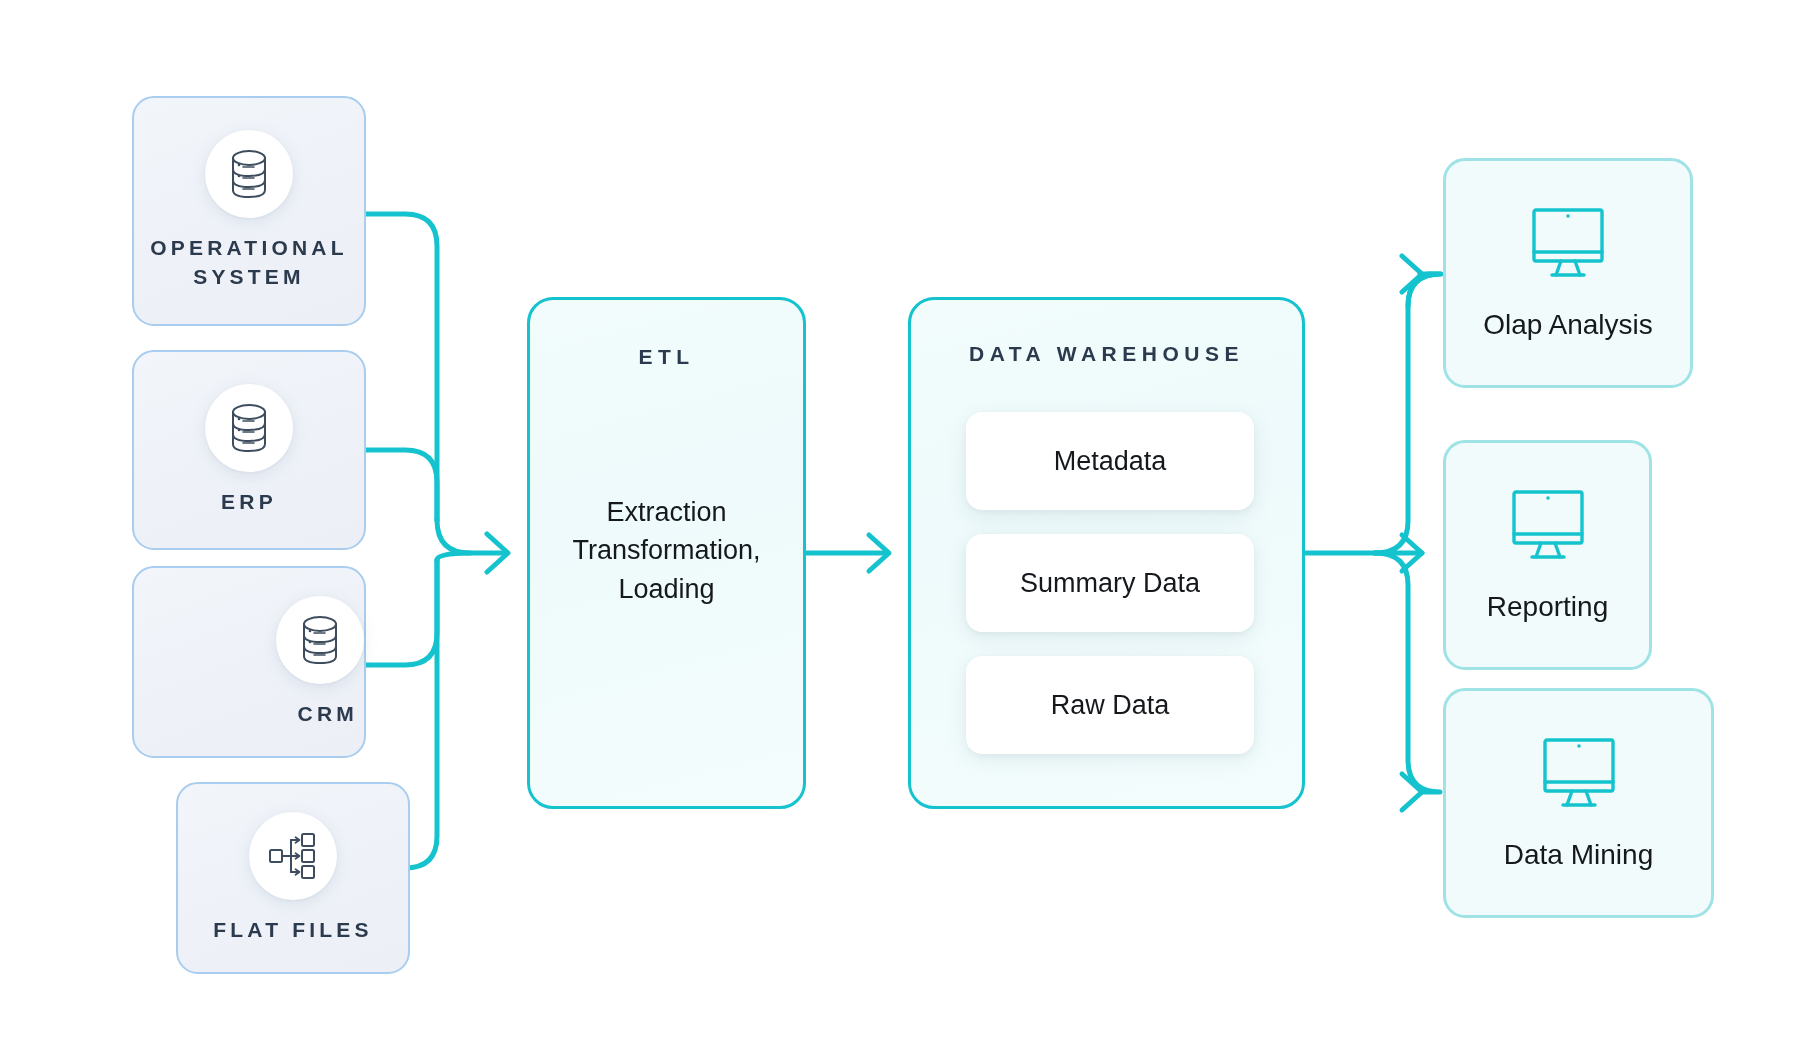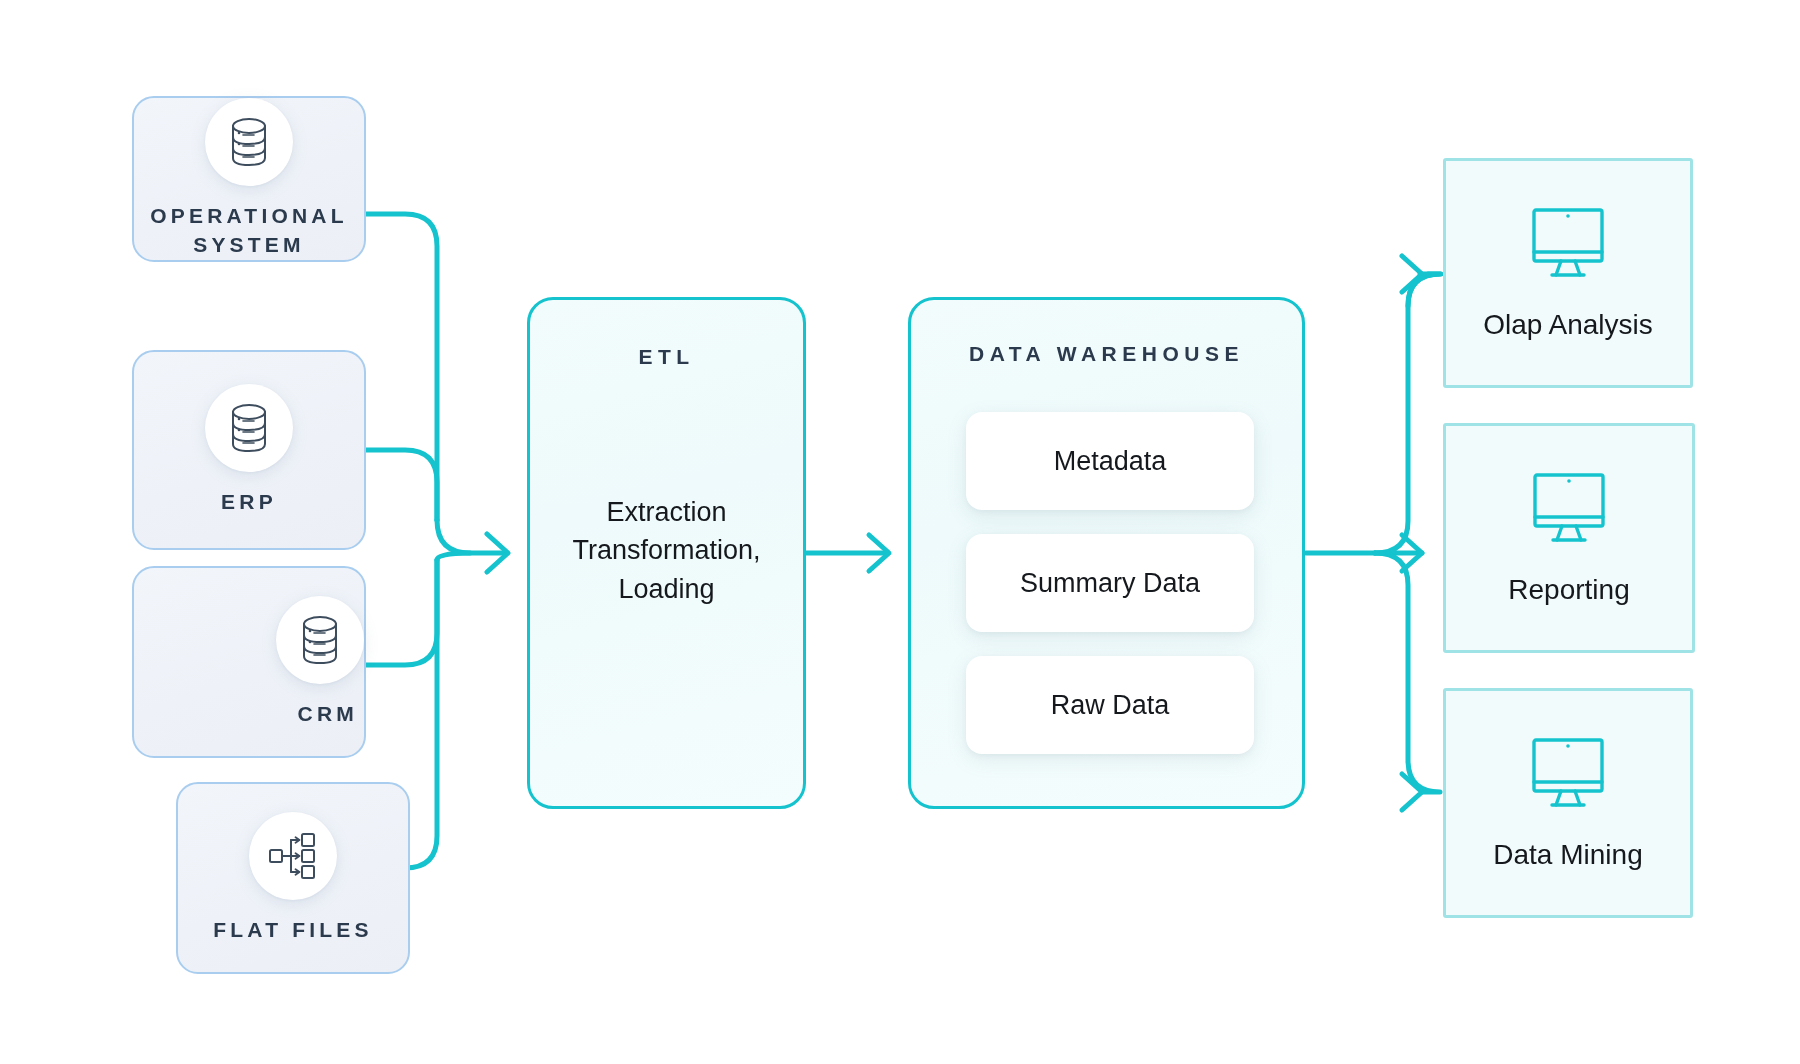--- a/index.html
+++ b/index.html
@@ -106,21 +106,21 @@
     justify-content: center;
     font-size: 27px;
     color: #15181c;
   }
 
   
   .out-card {
     position: absolute;
     box-sizing: border-box;
     border: 3px solid #9fe3e6;
-    border-radius: 3px;
+    border-radius: 22px;
     background: #f1fbfb;
     display: flex;
     flex-direction: column;
     align-items: center;
     justify-content: center;
   }
   .out-icon { margin-bottom: 22px; }
   .out-label {
     font-size: 28px;
     color: #15181c;
@@ -159,21 +159,21 @@
       <path d="M 1375 553 L 1422 274" stroke="none"></path>
 
       <path d="M 1375 553 L 1422 553"></path>
       <path d="M 1402 535 L 1422 553 L 1402 571"></path>
 
       <path d="M 1375 553 Q 1408 553 1408 585 L 1408 760 Q 1408 792 1440 792 L 1422 792"></path>
       <path d="M 1402 774 L 1422 792 L 1402 810"></path>
     </g>
   </svg>
 
-  <div class="src-card" style="left:132px; top:96px; width:234px; height:166px;">
+  <div class="src-card" style="left:132px; top:96px; width:234px; height:230px;">
     <div class="src-badge">
       <svg width="50" height="52" viewBox="0 0 50 52" fill="none" stroke="#3e4d5e" stroke-width="2" stroke-linecap="round" stroke-linejoin="round">
         <ellipse cx="25" cy="10" rx="16" ry="7"></ellipse>
         <path d="M9 10 L9 42 Q9 49 25 49 Q41 49 41 42 L41 10"></path>
         <path d="M9 21 Q9 28 25 28 Q41 28 41 21"></path>
         <path d="M9 32 Q9 39 25 39 Q41 39 41 32"></path>
         <circle cx="15" cy="17" r="1.3" fill="#3e4d5e" stroke="none"></circle>
         <circle cx="15" cy="28" r="1.3" fill="#3e4d5e" stroke="none"></circle>
         <path d="M19 19 L30 19" stroke-width="1.6"></path>
         <path d="M19 30 L30 30" stroke-width="1.6"></path>
@@ -263,34 +263,34 @@
         <rect x="12" y="5" width="68" height="51" rx="2"></rect>
         <path d="M12 47 L80 47"></path>
         <circle cx="46" cy="11" r="1.8" fill="#14c3cd" stroke="none"></circle>
         <path d="M39 56 L34 70 M53 56 L58 70"></path>
         <path d="M30 70 L62 70"></path>
       </svg>
     </div>
     <div class="out-label">Olap Analysis</div>
   </div>
 
-  <div class="out-card" style="left:1443px; top:423px; width:252px; height:230px;">
+  <div class="out-card" style="left:1443px; top:440px; width:209px; height:230px;">
     <div class="out-icon">
       <svg width="92" height="78" viewBox="0 0 92 78" fill="none" stroke="#14c3cd" stroke-width="3.4" stroke-linecap="round" stroke-linejoin="round">
         <rect x="12" y="5" width="68" height="51" rx="2"></rect>
         <path d="M12 47 L80 47"></path>
         <circle cx="46" cy="11" r="1.8" fill="#14c3cd" stroke="none"></circle>
         <path d="M39 56 L34 70 M53 56 L58 70"></path>
         <path d="M30 70 L62 70"></path>
       </svg>
     </div>
     <div class="out-label">Reporting</div>
   </div>
 
-  <div class="out-card" style="left:1443px; top:688px; width:250px; height:230px;">
+  <div class="out-card" style="left:1443px; top:688px; width:271px; height:230px;">
     <div class="out-icon">
       <svg width="92" height="78" viewBox="0 0 92 78" fill="none" stroke="#14c3cd" stroke-width="3.4" stroke-linecap="round" stroke-linejoin="round">
         <rect x="12" y="5" width="68" height="51" rx="2"></rect>
         <path d="M12 47 L80 47"></path>
         <circle cx="46" cy="11" r="1.8" fill="#14c3cd" stroke="none"></circle>
         <path d="M39 56 L34 70 M53 56 L58 70"></path>
         <path d="M30 70 L62 70"></path>
       </svg>
     </div>
     <div class="out-label">Data Mining</div>

